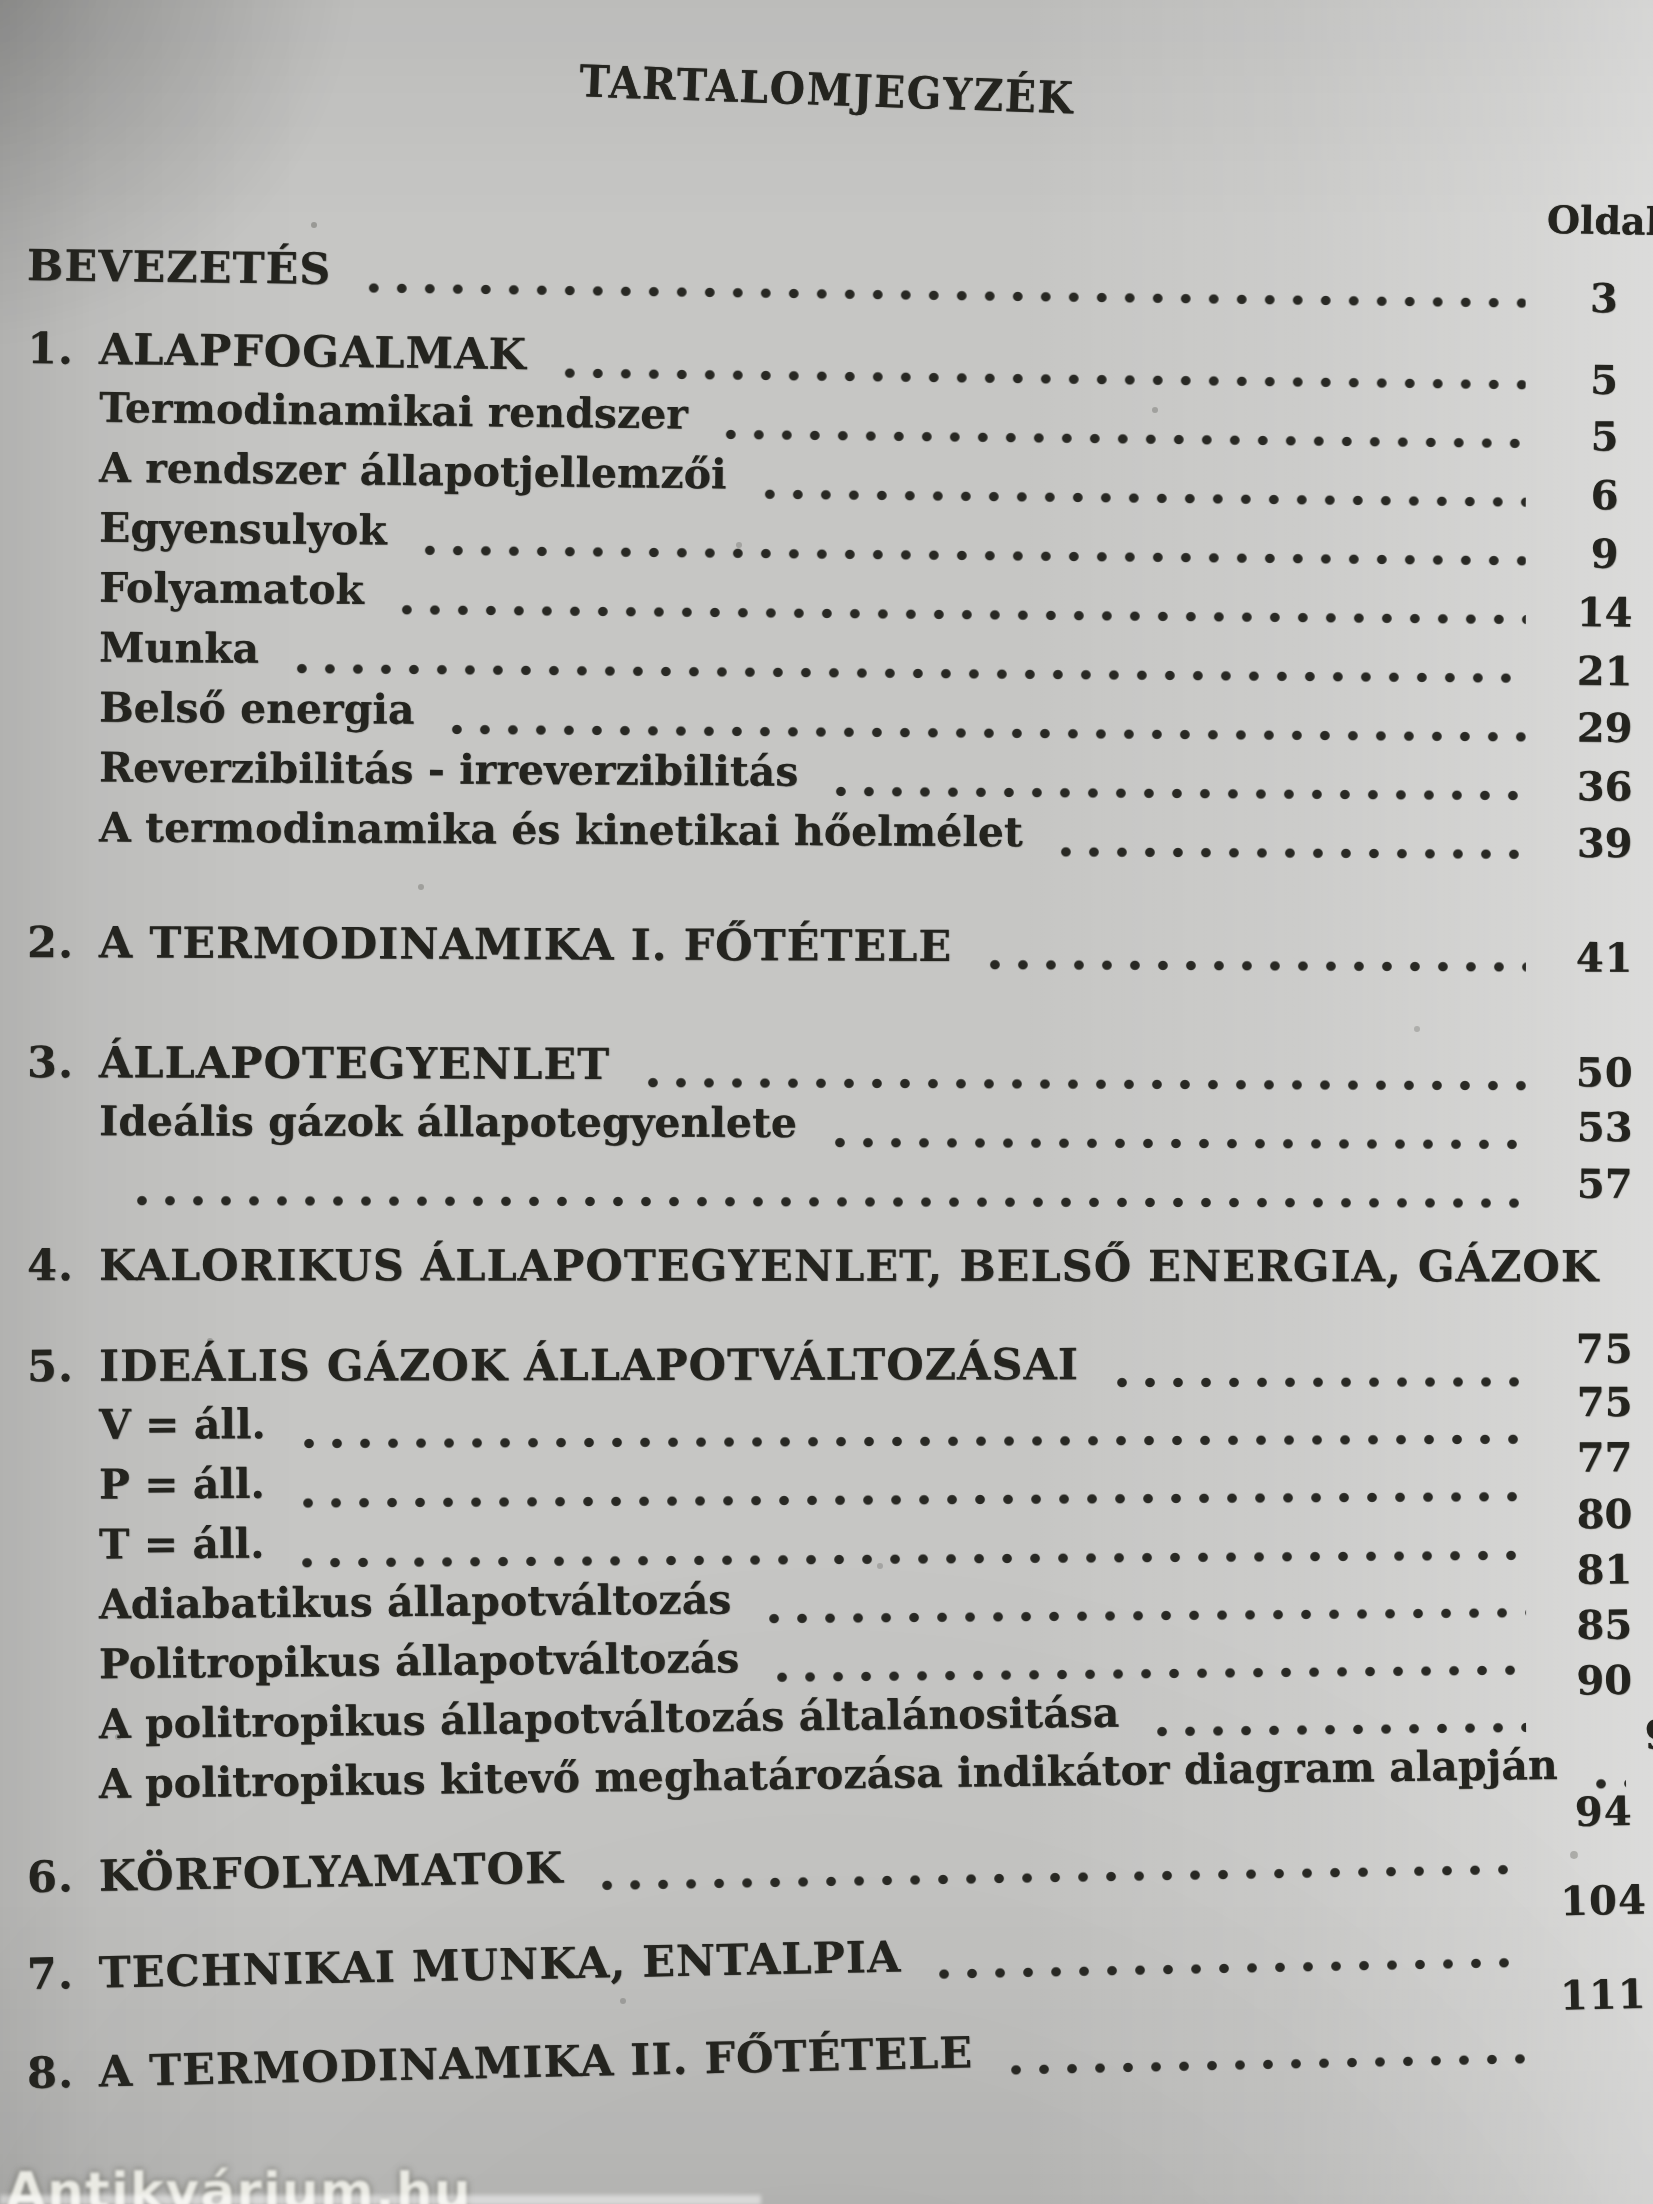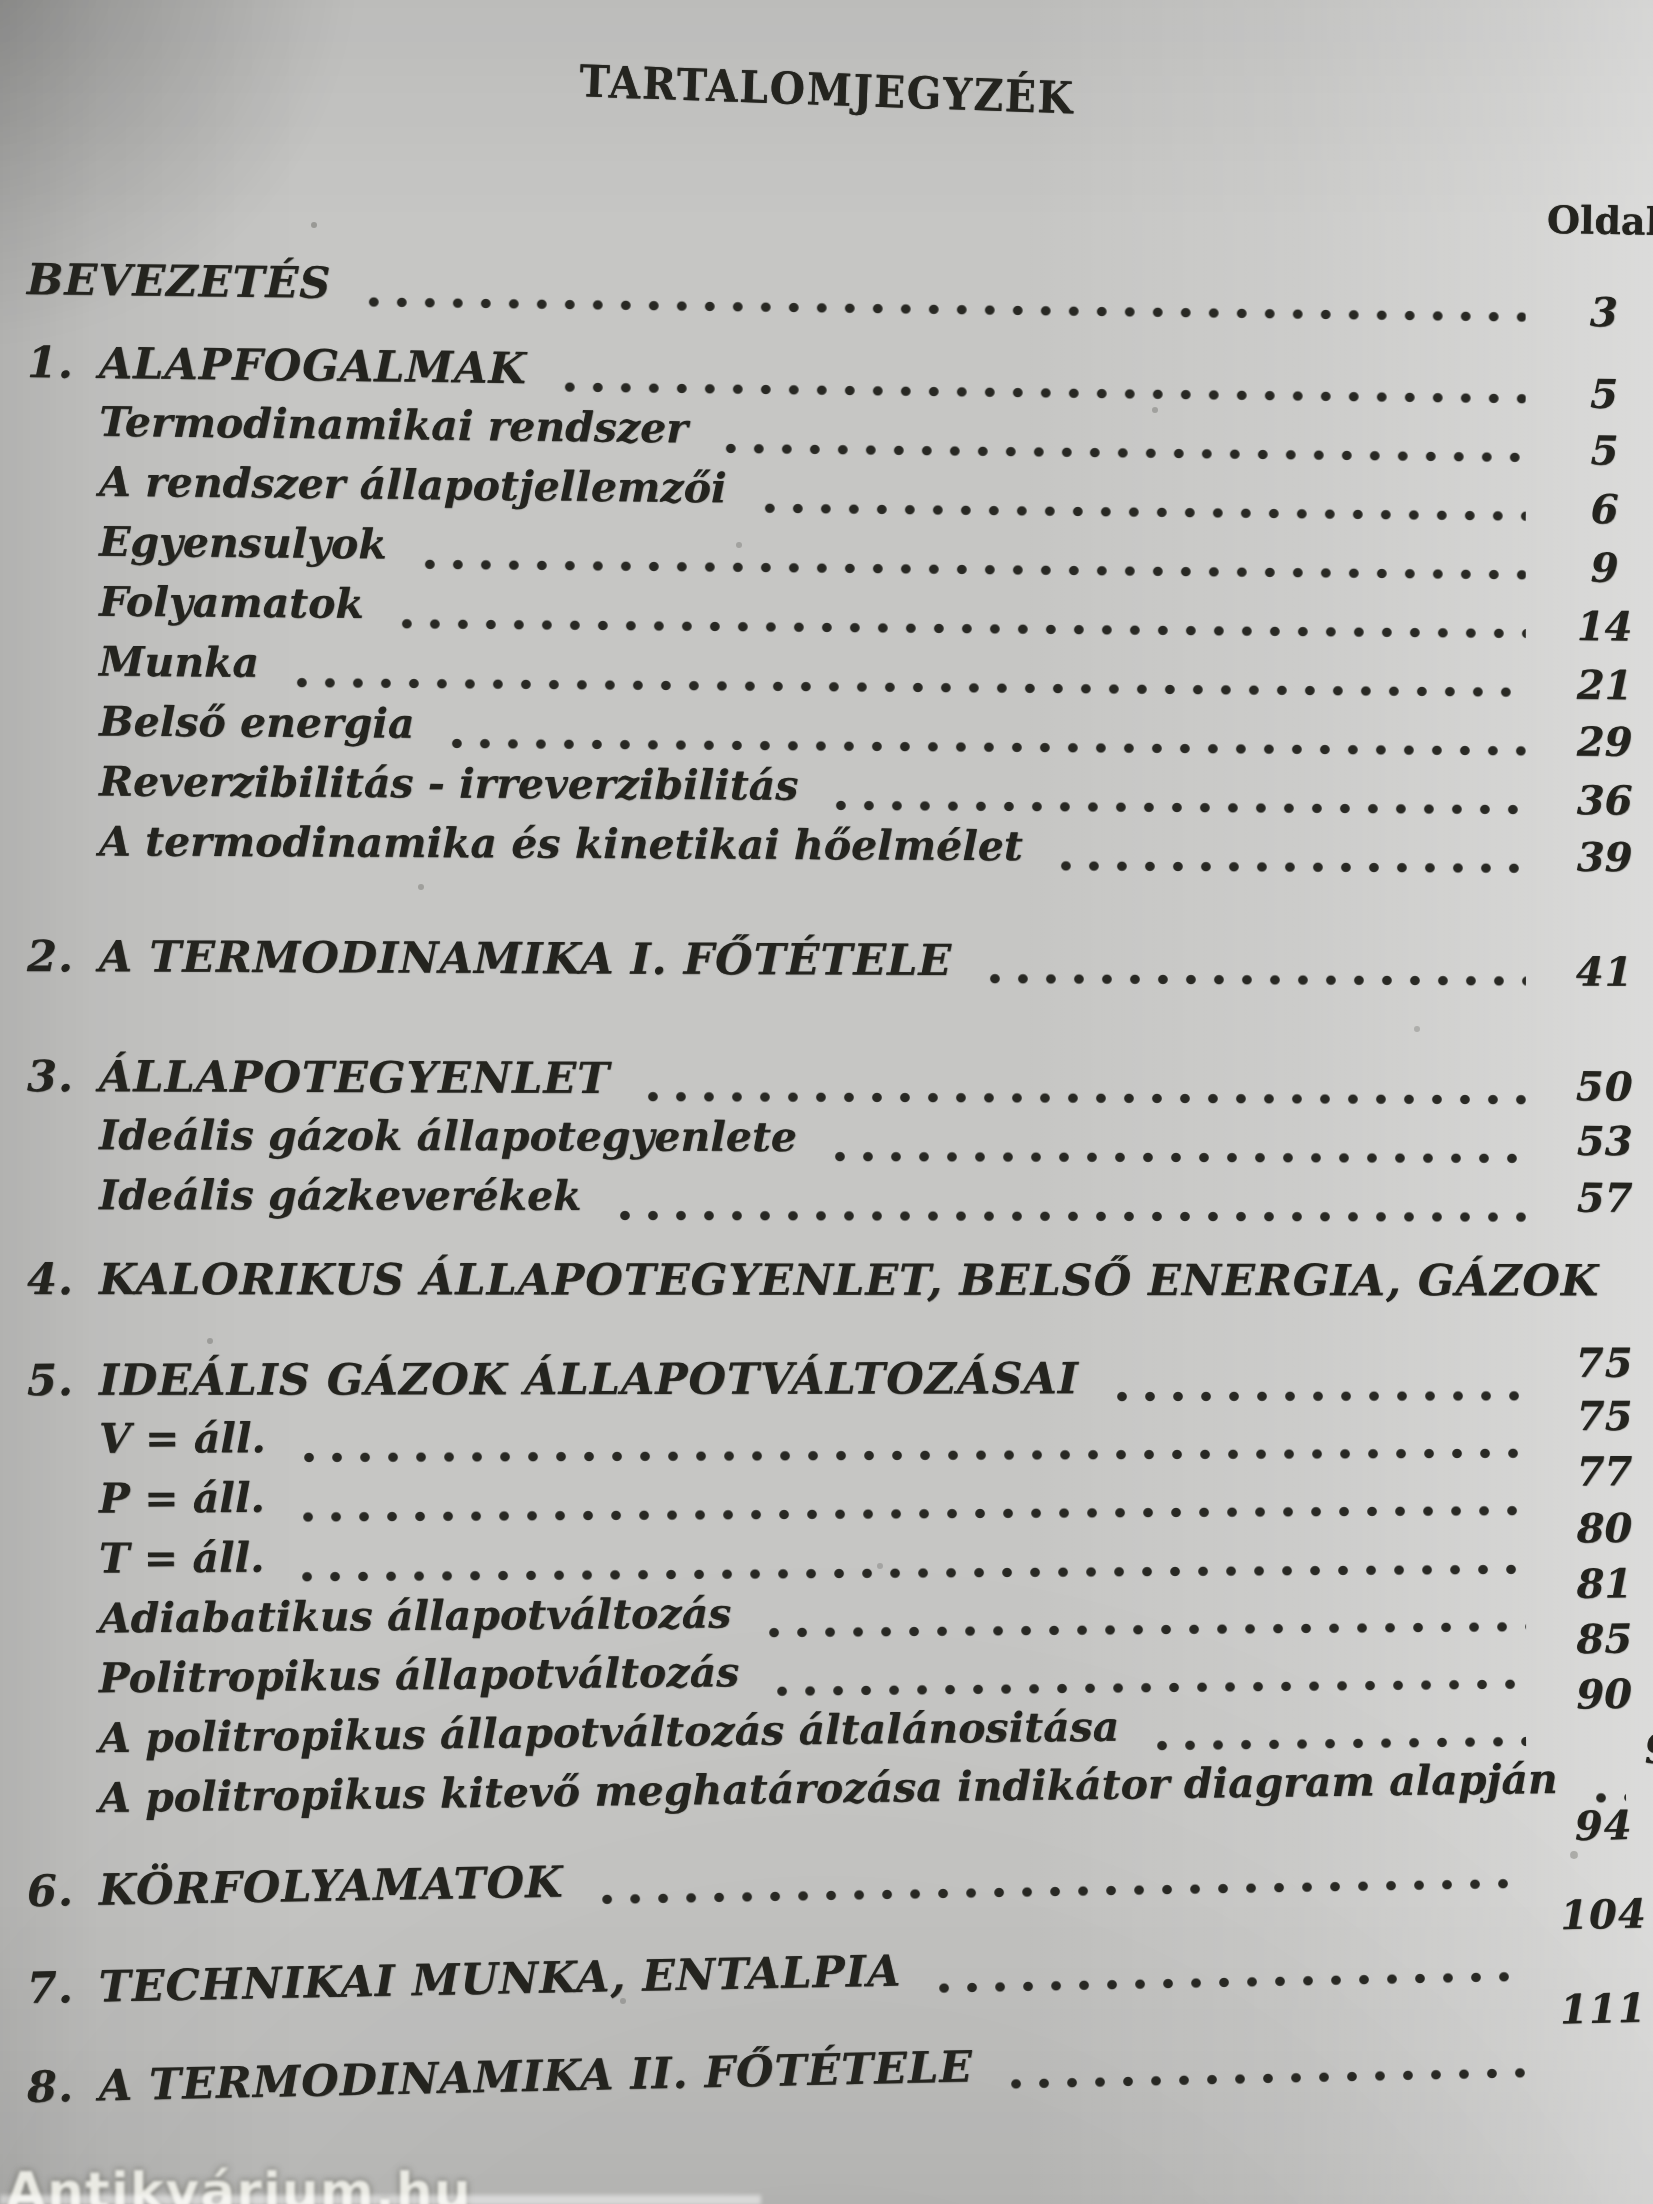--- a/index.html
+++ b/index.html
@@ -47,21 +47,21 @@
     text-shadow: 0 0 1px rgba(35,35,30,.85);
   }
 
   .oldal-header {
     position: absolute; top: 198px; right: -5.8px;
     font-size: 38px; font-weight: 700;
     transform: rotate(1deg);
     text-shadow: 0 0 1px rgba(35,35,30,.8);
   }
 
-  .toc { position: absolute; left: 27px; right: 9.7px; top: 254px; font-style: italic; }
+  .toc { position: absolute; left: 27px; right: 9.7px; top: 240px; }
 
   .row {
     display: flex; align-items: baseline;
     height: 60px;
     transform: rotate(var(--tilt, 0deg));
     transform-origin: 0 50%;
     font-weight: 700; white-space: nowrap;
     font-size: 41px;
     text-shadow: 0.4px 0.4px 1px rgba(35,35,30,.65);
   }
@@ -184,21 +184,20 @@
     <span class="page">50</span>
   </div>
 
   <div class="row sub" style="--tilt:.15deg;--pgdy:1.9px">
     <span class="label">Ideális gázok állapotegyenlete</span>
     <span class="dots"></span>
     <span class="page">53</span>
   </div>
 
   <div class="row sub" style="--tilt:.1deg;--pgdy:0px">
-    <span class="label">Ideális gázkeverékek</span>
     <span class="dots"></span>
     <span class="page">57</span>
   </div>
 
   <div class="row chapter" style="--tilt:.05deg;margin-top:23px">
     <span class="num">4.</span>
     <span class="label">KALORIKUS ÁLLAPOTEGYENLET, BELSŐ ENERGIA, GÁZOK</span>
   </div>
 
 

